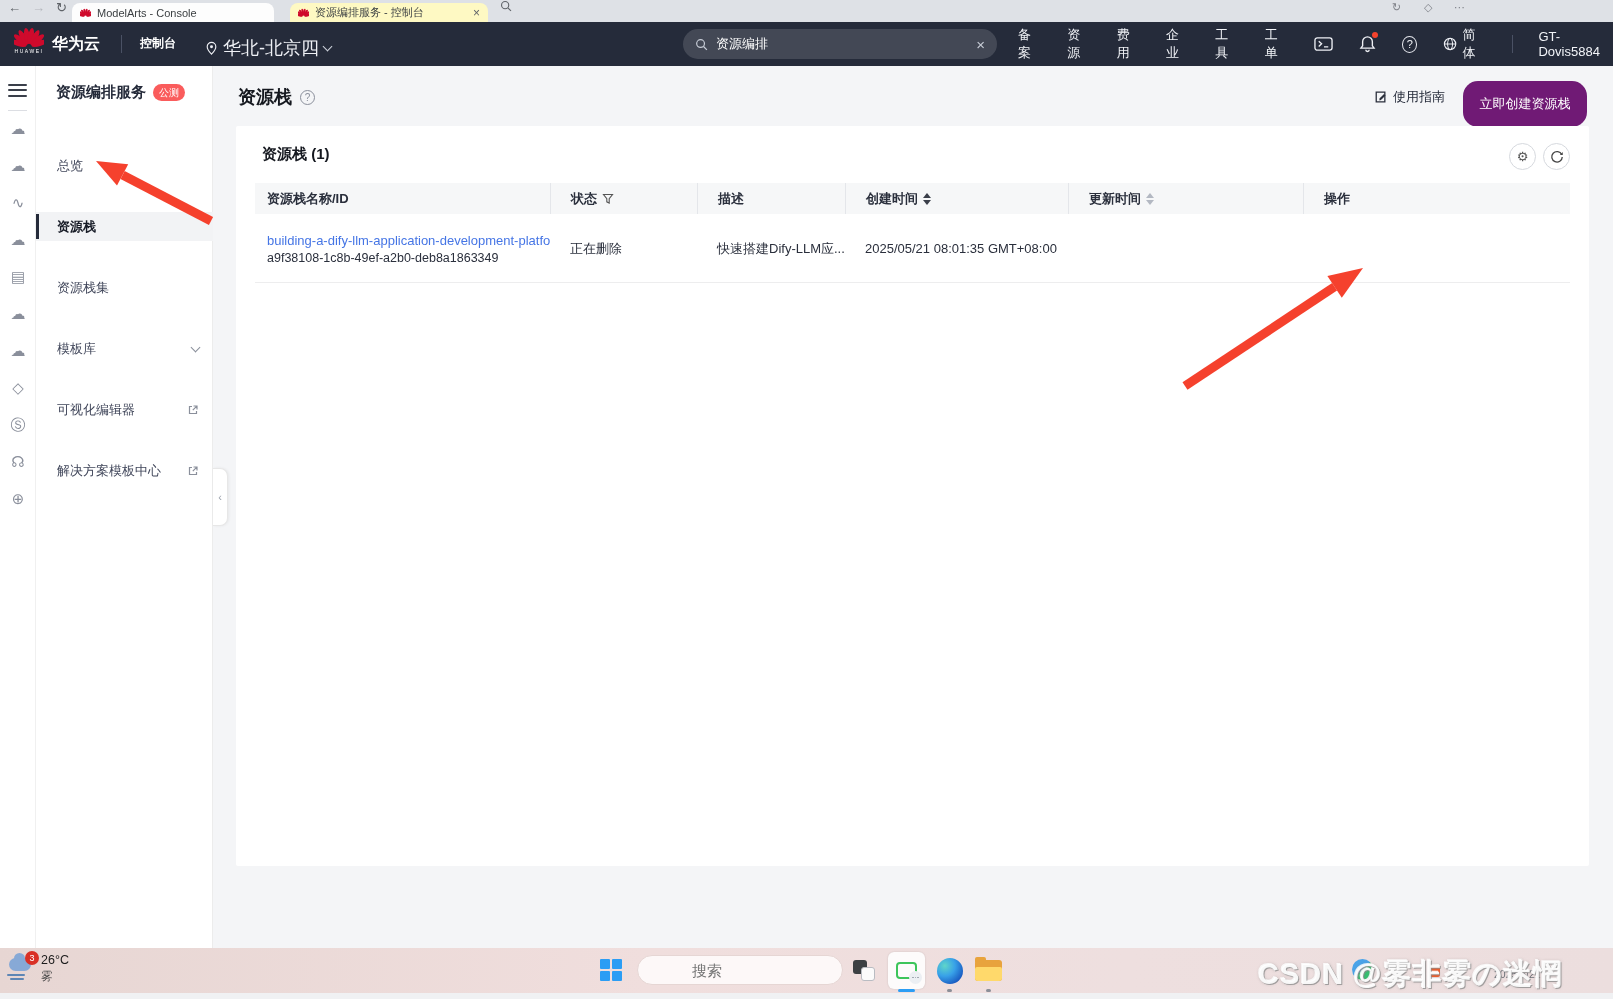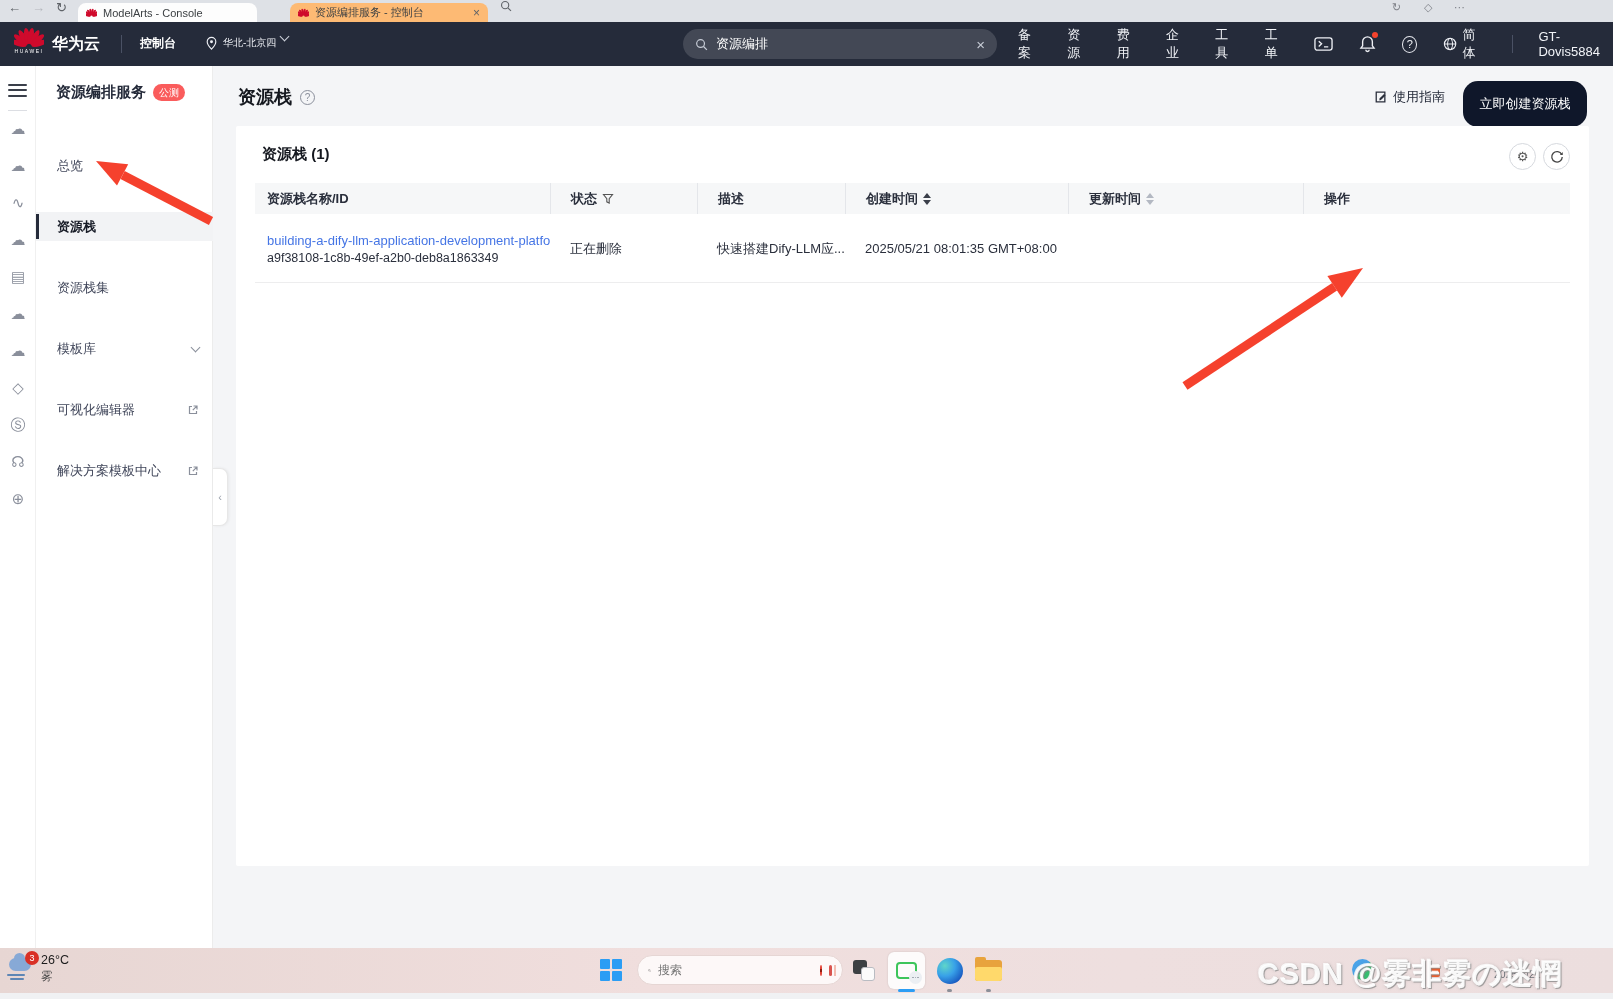--- a/index.html
+++ b/index.html
@@ -3,33 +3,33 @@
 <meta charset="utf-8">
 <style>
   * { margin:0; padding:0; box-sizing:border-box; }
   body { font-family:"Liberation Sans","DejaVu Sans",sans-serif; }
   #screen { position:relative; width:1613px; height:999px; background:#fff; overflow:hidden; color:#252b3a; }
 
   
   .tabstrip { position:absolute; left:0; top:0; width:1613px; height:22px; background:#dee1e6; overflow:hidden; }
   .ts-btn { position:absolute; top:0; font-size:13px; color:#5f6368; }
   .tab { position:absolute; top:3px; height:19px; background:#fdfdfd; border-radius:8px 8px 0 0; display:flex; align-items:center; gap:6px; padding:0 8px; font-size:11px; color:#3c4043; white-space:nowrap; overflow:hidden; }
-  .tab.active { background:#fdba74; }
+  .tab.active { background:#fef9c3; }
   .tab .fav { flex:0 0 auto; width:11px; height:10px; }
   .tab .x { margin-left:auto; color:#5f6368; font-size:12px; }
   .ts-right { position:absolute; top:1px; font-size:11px; color:#80838a; }
 
   
   .topnav { position:absolute; left:0; top:22px; width:1613px; height:52px; background:#252b3a; color:#fff; }
   .logo { position:absolute; left:12px; top:4px; width:34px; text-align:center; }
   .logo .sub { display:block; font-size:5px; letter-spacing:1.5px; color:#fff; margin-top:-2px; }
   .brand { position:absolute; left:52px; top:12px; font-size:16px; font-weight:bold; }
   .nav-div { position:absolute; top:13px; width:1px; height:18px; background:#4a5164; }
   .console-lbl { position:absolute; left:140px; top:13px; font-size:12px; font-weight:bold; }
-  .region { position:absolute; left:205px; top:14px; display:flex; align-items:flex-start; gap:5px; font-size:10px; color:#eef0f5; }
+  .region { position:absolute; left:205px; top:14px; display:flex; align-items:center; gap:5px; font-size:18px; color:#eef0f5; }
   .chev { display:inline-block; width:7px; height:7px; border-right:1.5px solid #cfd3dc; border-bottom:1.5px solid #cfd3dc; transform:rotate(45deg); margin-top:-3px; }
   .nav-search { position:absolute; left:683px; top:7px; width:314px; height:30px; border-radius:15px; background:rgba(255,255,255,.14); display:flex; align-items:center; padding:0 12px; gap:8px; }
   .nav-search input { flex:1; background:transparent; border:none; outline:none; color:#fff; font-size:13px; font-family:inherit; }
   .nav-search .x { color:#c7ccd6; font-size:15px; }
   .nav-right { position:absolute; left:1018px; top:0; height:44px; display:flex; align-items:center; gap:26px; font-size:13px; color:#f2f4f8; }
   .nav-right .ico { display:flex; align-items:center; }
   .bell-wrap { position:relative; }
   .bell-dot { position:absolute; right:-2px; top:-3px; width:6px; height:6px; border-radius:50%; background:#f5432d; }
   .help-c { width:17px; height:17px; border:1.3px solid #e8eaf0; border-radius:50%; font-size:11px; display:flex; align-items:center; justify-content:center; }
   .lang { display:flex; align-items:center; gap:5px; }
@@ -53,21 +53,21 @@
   .sb-item .right { position:absolute; right:14px; display:flex; align-items:center; }
 
   .collapse { position:absolute; left:213px; top:468px; width:15px; height:58px; background:#fff; border:1px solid #e7e7e7; border-left:none; border-radius:0 8px 8px 0; box-shadow:1px 0 3px rgba(0,0,0,.06); display:flex; align-items:center; justify-content:center; color:#9aa0ab; font-size:11px; z-index:5; }
 
   
   .main { position:absolute; left:213px; top:66px; width:1400px; height:882px; background:#f4f5f7; }
   .pg-title { position:absolute; left:25px; top:19px; display:flex; align-items:center; gap:8px; }
   .pg-title b { font-size:18px; color:#15181f; }
   .qmark { width:15px; height:15px; border:1.2px solid #8a8f9b; border-radius:50%; color:#8a8f9b; font-size:10px; display:flex; align-items:center; justify-content:center; }
   .guide { position:absolute; left:1160px; top:22px; display:flex; align-items:center; gap:6px; font-size:13px; color:#252b3a; }
-  .btn-create { position:absolute; left:1250px; top:15px; width:124px; height:46px; border-radius:15px; background:#0f172a; color:#fff; border:none; font-size:13px; font-family:inherit; cursor:pointer; }
+  .btn-create { position:absolute; left:1250px; top:15px; width:124px; height:46px; border-radius:15px; background:#701a75; color:#fff; border:none; font-size:13px; font-family:inherit; cursor:pointer; }
 
   .card { position:absolute; left:23px; top:60px; width:1353px; height:740px; background:#fff; border-radius:2px; }
   .card-title { position:absolute; left:26px; top:19px; font-size:15px; font-weight:bold; color:#15181f; }
   .flt-search { position:absolute; left:891px; top:16px; width:375px; height:28px; border:1px solid #d6d9de; border-radius:14px; display:flex; align-items:center; padding:0 12px; background:#fff; }
   .flt-search input { flex:1; border:none; outline:none; font-size:13px; color:#333; font-family:inherit; }
   .flt-search input::placeholder { color:#b4b8c0; }
   .icon-btn { position:absolute; top:17px; width:27px; height:27px; border:1px solid #d6d9de; border-radius:50%; background:#fff; display:flex; align-items:center; justify-content:center; cursor:pointer; }
 
   .tbl { position:absolute; left:19px; top:57px; width:1315px; }
   .tr { display:grid; grid-template-columns:295px 147px 148px 223px 235px 267px; }
@@ -102,21 +102,21 @@
   .wcloud .fog i { position:absolute; left:0; height:2px; background:#5e86b5; border-radius:1px; }
   .wcloud .fog i:nth-child(1){ top:19px; width:18px; }
   .wcloud .fog i:nth-child(2){ top:23px; width:14px; left:3px; }
   .wbadge { position:absolute; right:-4px; top:-4px; width:14px; height:14px; background:#d93025; color:#fff; border-radius:50%; font-size:9px; display:flex; align-items:center; justify-content:center; }
   .wtxt { display:flex; flex-direction:column; line-height:1.25; }
   .wtemp { font-size:12.5px; color:#1c1c1c; }
   .wdesc { font-size:11.5px; color:#444; }
   .tb-start { position:absolute; left:600px; top:11px; display:grid; grid-template-columns:10px 10px; grid-gap:2px; }
   .tb-start i { width:10px; height:10px; background:#2b9df4; border-radius:1px; }
   .tb-search { position:absolute; left:637px; top:7px; width:206px; height:30px; background:#fdf8f8; border:1px solid #e6d6d4; border-radius:15px; display:flex; align-items:center; padding:0 10px; gap:7px; }
-  .tb-search input { flex:1; border:none; outline:none; background:transparent; font-size:12px; color:#5f6368; font-family:inherit; }
+  .tb-search input { flex:1; border:none; outline:none; background:transparent; font-size:15px; color:#5f6368; font-family:inherit;margin-left:37px; }
   .tb-flower { width:11px; height:11px; border-radius:50%; background:radial-gradient(circle at 50% 50%, #8f1d12 25%, #e23b2e 26%); }
   .tb-gift { width:11px; height:11px; background:#d9544f; border-radius:2px; position:relative; }
   .tb-gift::before { content:""; position:absolute; left:4.5px; top:0; width:2px; height:11px; background:#f3bdb2; }
   .tb-taskview { position:absolute; left:853px; top:12px; width:24px; height:22px; }
   .tb-taskview .b1 { position:absolute; left:0; top:0; width:14px; height:14px; background:#3c4043; border-radius:3px; }
   .tb-taskview .b2 { position:absolute; left:8px; top:7px; width:14px; height:14px; background:#fbfbfb; border:1px solid #b9bcc2; border-radius:3px; }
   .tb-app { position:absolute; left:888px; top:4px; width:37px; height:37px; background:#fdfbfb; border-radius:6px; box-shadow:0 0 2px rgba(0,0,0,.15); display:flex; align-items:center; justify-content:center; }
   .ga-frame { position:relative; width:21px; height:17px; border:2.5px solid #3dc55b; border-radius:4px; }
   .ga-bub { position:absolute; right:-7px; bottom:-7px; width:13px; height:13px; background:#eceff3; border-radius:50%; display:flex; align-items:center; justify-content:center; gap:1px; }
   .ga-bub i { width:1.8px; height:1.8px; background:#98a0aa; border-radius:50%; }
@@ -162,21 +162,21 @@
     </symbol>
   </defs>
 </svg>
 
 <div id="screen">
 
   <div class="tabstrip">
     <span class="ts-btn" style="left:8px">←</span>
     <span class="ts-btn" style="left:32px;color:#b4b7bd">→</span>
     <span class="ts-btn" style="left:56px">↻</span>
-    <div class="tab" style="left:78px;width:179px">
+    <div class="tab" style="left:72px;width:202px">
       <svg class="fav">
           <use href="#hw" width="11" height="10"></use>
         </svg>
       <span>ModelArts - Console</span>
     </div>
     <div class="tab active" style="left:290px;width:198px">
       <svg class="fav">
           <use href="#hw" width="11" height="10"></use>
         </svg>
       <span>资源编排服务 - 控制台</span>

